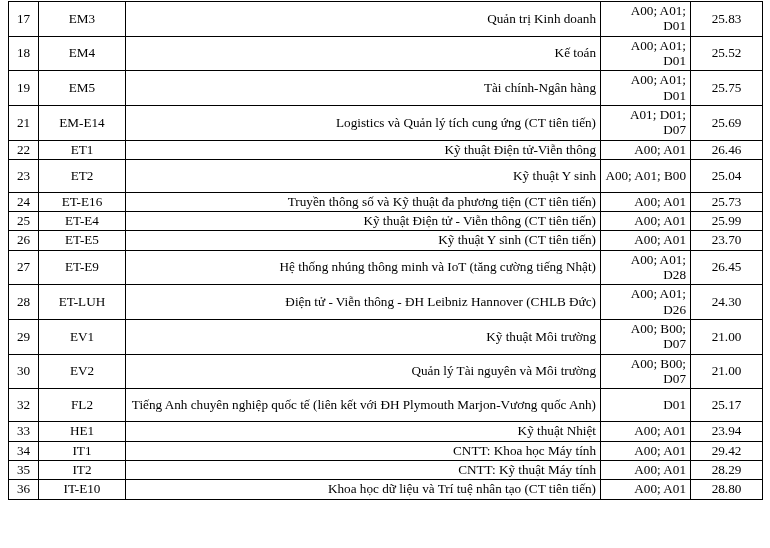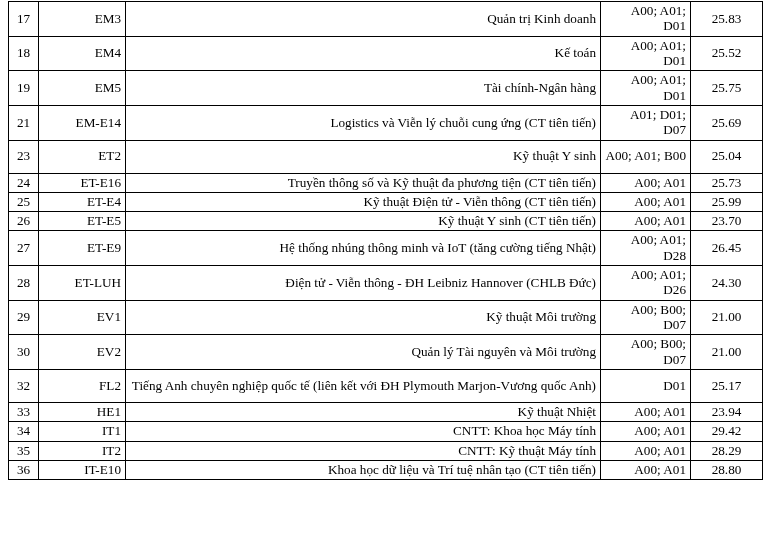--- a/index.html
+++ b/index.html
@@ -42,21 +42,21 @@
     vertical-align: middle;
     white-space: normal;
     word-wrap: break-word;
   }
   td.cell-no {
     text-align: center;
     padding-left: 2px;
     padding-right: 2px;
   }
   td.cell-code {
-    text-align: right;
+    text-align: center;
     padding-left: 8px;
   }
   td.cell-name {
     text-align: right;
     padding-left: 7px;
   }
   td.cell-group {
     text-align: right;
     padding-left: 6px;
   }
@@ -100,23 +100,30 @@
         <tr class="row-tall">
           <td class="cell-no">19</td>
           <td class="cell-code">EM5</td>
           <td class="cell-name">Tài chính-Ngân hàng</td>
           <td class="cell-group">A00; A01; D01</td>
           <td class="cell-score">25.75</td>
         </tr>
         <tr class="row-tall">
           <td class="cell-no">21</td>
           <td class="cell-code">EM-E14</td>
-          <td class="cell-name">Logistics và Viễn lý chuỗi cung ứng (CT tiên tiến)</td>
+          <td class="cell-name">Logistics và Quản lý tích cung ứng (CT tiên tiến)</td>
           <td class="cell-group">A01; D01; D07</td>
           <td class="cell-score">25.69</td>
+        </tr>
+        <tr class="row-short">
+          <td class="cell-no">22</td>
+          <td class="cell-code">ET1</td>
+          <td class="cell-name">Kỹ thuật Điện tử-Viễn thông</td>
+          <td class="cell-group">A00; A01</td>
+          <td class="cell-score">26.46</td>
         </tr>
         <tr class="row-tall">
           <td class="cell-no">23</td>
           <td class="cell-code">ET2</td>
           <td class="cell-name">Kỹ thuật Y sinh</td>
           <td class="cell-group">A00; A01; B00</td>
           <td class="cell-score">25.04</td>
         </tr>
         <tr class="row-short">
           <td class="cell-no">24</td>

